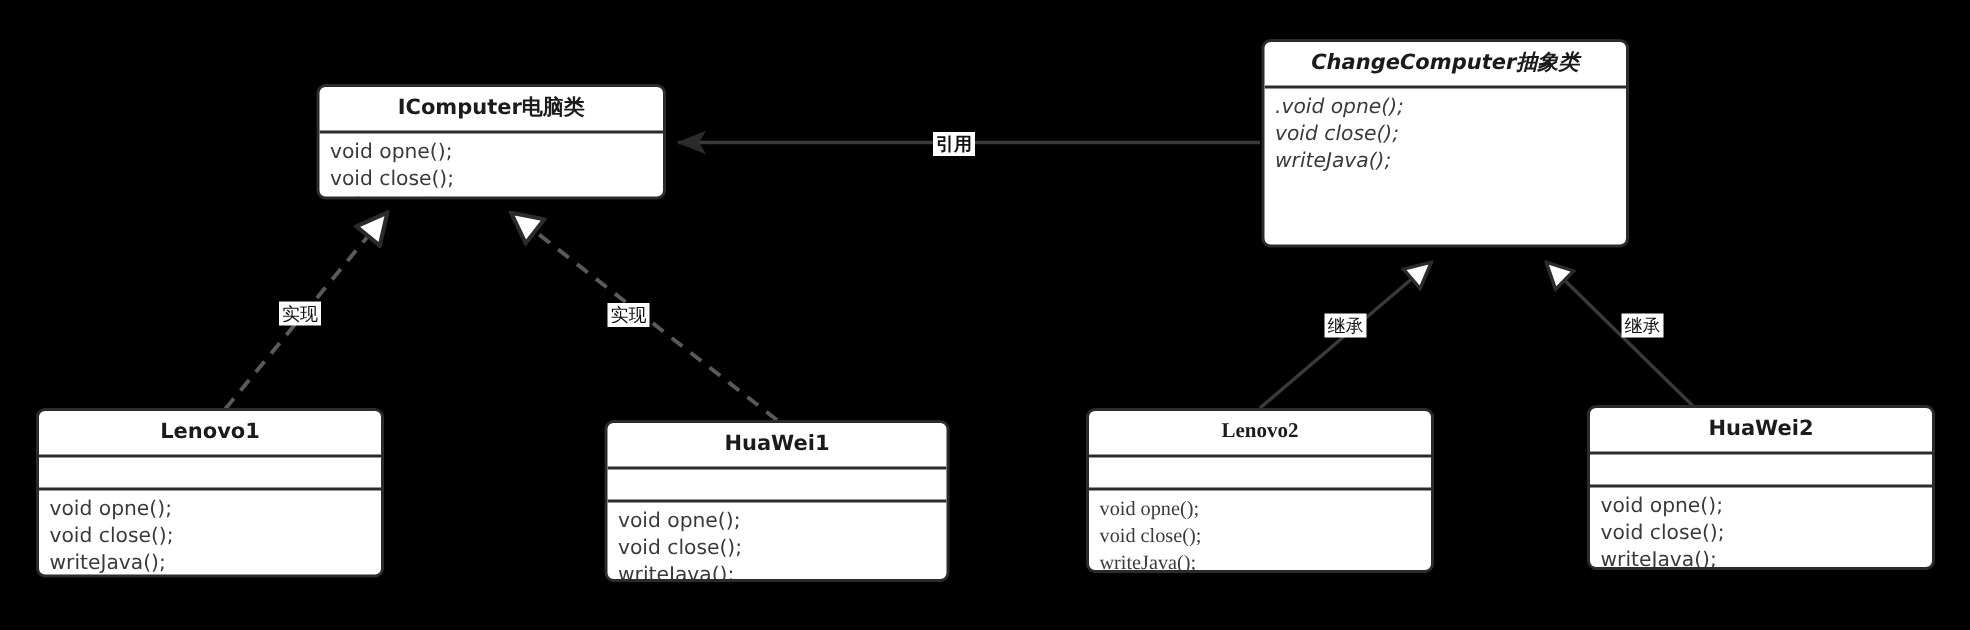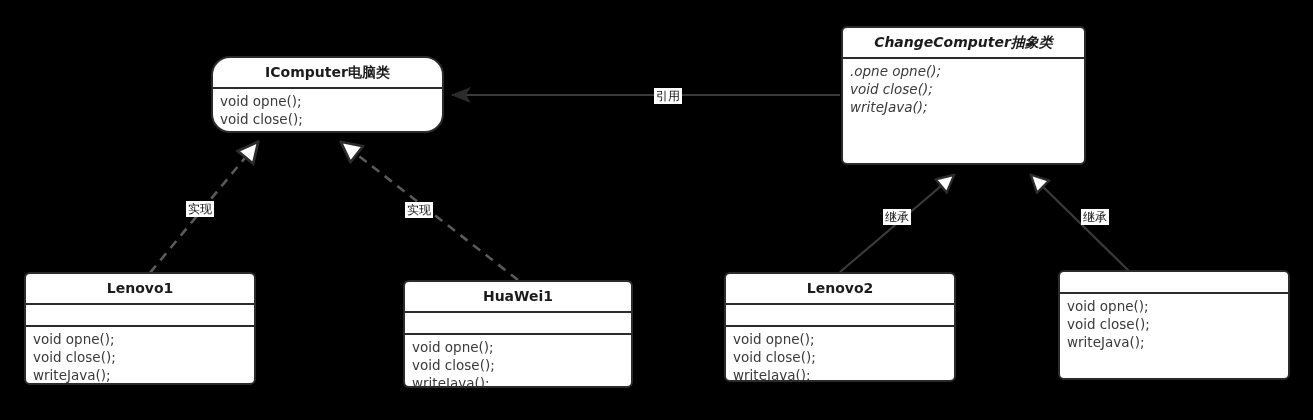--- a/index.html
+++ b/index.html
@@ -95,33 +95,33 @@
 
     <line x1="140" y1="285" x2="258" y2="142" stroke="#5a5a5a" stroke-width="2.6" stroke-dasharray="9 7" marker-end="url(#m-hollow)"></line>
 
     <line x1="518" y1="280" x2="341" y2="142" stroke="#5a5a5a" stroke-width="2.6" stroke-dasharray="9 7" marker-end="url(#m-hollow)"></line>
 
     <line x1="840" y1="272" x2="954" y2="175" stroke="#3a3a3a" stroke-width="2.2" marker-end="url(#m-hollow)"></line>
 
     <line x1="1130" y1="272" x2="1031" y2="175" stroke="#3a3a3a" stroke-width="2.2" marker-end="url(#m-hollow)"></line>
   </svg>
 
-  <div class="uml-class" style="left:211px; top:56px; width:233px; height:77px;border-radius:19px;">
+  <div class="uml-class" style="left:211px; top:56px; width:233px; height:77px;">
     <div class="uml-title">IComputer电脑类</div>
     <div class="uml-compartment">
       <span class="ln">void opne();</span>
       <span class="ln">void close();</span>
       <span class="ln">writeJava();</span>
     </div>
   </div>
 
   <div class="uml-class" style="left:841px; top:26px; width:245px; height:139px;font-style:italic;">
     <div class="uml-title">ChangeComputer抽象类</div>
     <div class="uml-compartment">
-      <span class="ln">.opne opne();</span>
+      <span class="ln">.void opne();</span>
       <span class="ln">void close();</span>
       <span class="ln">writeJava();</span>
     </div>
   </div>
 
   <div class="uml-class" style="left:24px; top:272px; width:232px; height:113px;">
     <div class="uml-title">Lenovo1</div>
     <div class="uml-compartment divided empty"></div>
     <div class="uml-compartment">
       <span class="ln">void opne();</span>
@@ -133,38 +133,39 @@
   <div class="uml-class" style="left:403px; top:280px; width:230px; height:108px;">
     <div class="uml-title">HuaWei1</div>
     <div class="uml-compartment divided empty"></div>
     <div class="uml-compartment">
       <span class="ln">void opne();</span>
       <span class="ln">void close();</span>
       <span class="ln">writeJava();</span>
     </div>
   </div>
 
-  <div class="uml-class" style="left:724px; top:272px; width:232px; height:110px;">
+  <div class="uml-class" style="left:724px; top:272px; width:232px; height:110px;font-family:Liberation Serif, serif;">
     <div class="uml-title">Lenovo2</div>
     <div class="uml-compartment divided empty"></div>
     <div class="uml-compartment">
       <span class="ln">void opne();</span>
       <span class="ln">void close();</span>
       <span class="ln">writeJava();</span>
     </div>
   </div>
 
   <div class="uml-class" style="left:1058px; top:270px; width:232px; height:110px;">
+    <div class="uml-title">HuaWei2</div>
     <div class="uml-compartment divided empty"></div>
     <div class="uml-compartment">
       <span class="ln">void opne();</span>
       <span class="ln">void close();</span>
       <span class="ln">writeJava();</span>
     </div>
   </div>
 
-  <div class="edge-label" style="left:654px; top:88px;">引用</div>
+  <div class="edge-label" style="left:622px; top:88px;font-weight:bold;">引用</div>
   <div class="edge-label" style="left:186px; top:201px;">实现</div>
   <div class="edge-label" style="left:405px; top:202px;">实现</div>
   <div class="edge-label" style="left:883px; top:209px;">继承</div>
   <div class="edge-label" style="left:1081px; top:209px;">继承</div>
 
 </div>
 
 </body></html>

